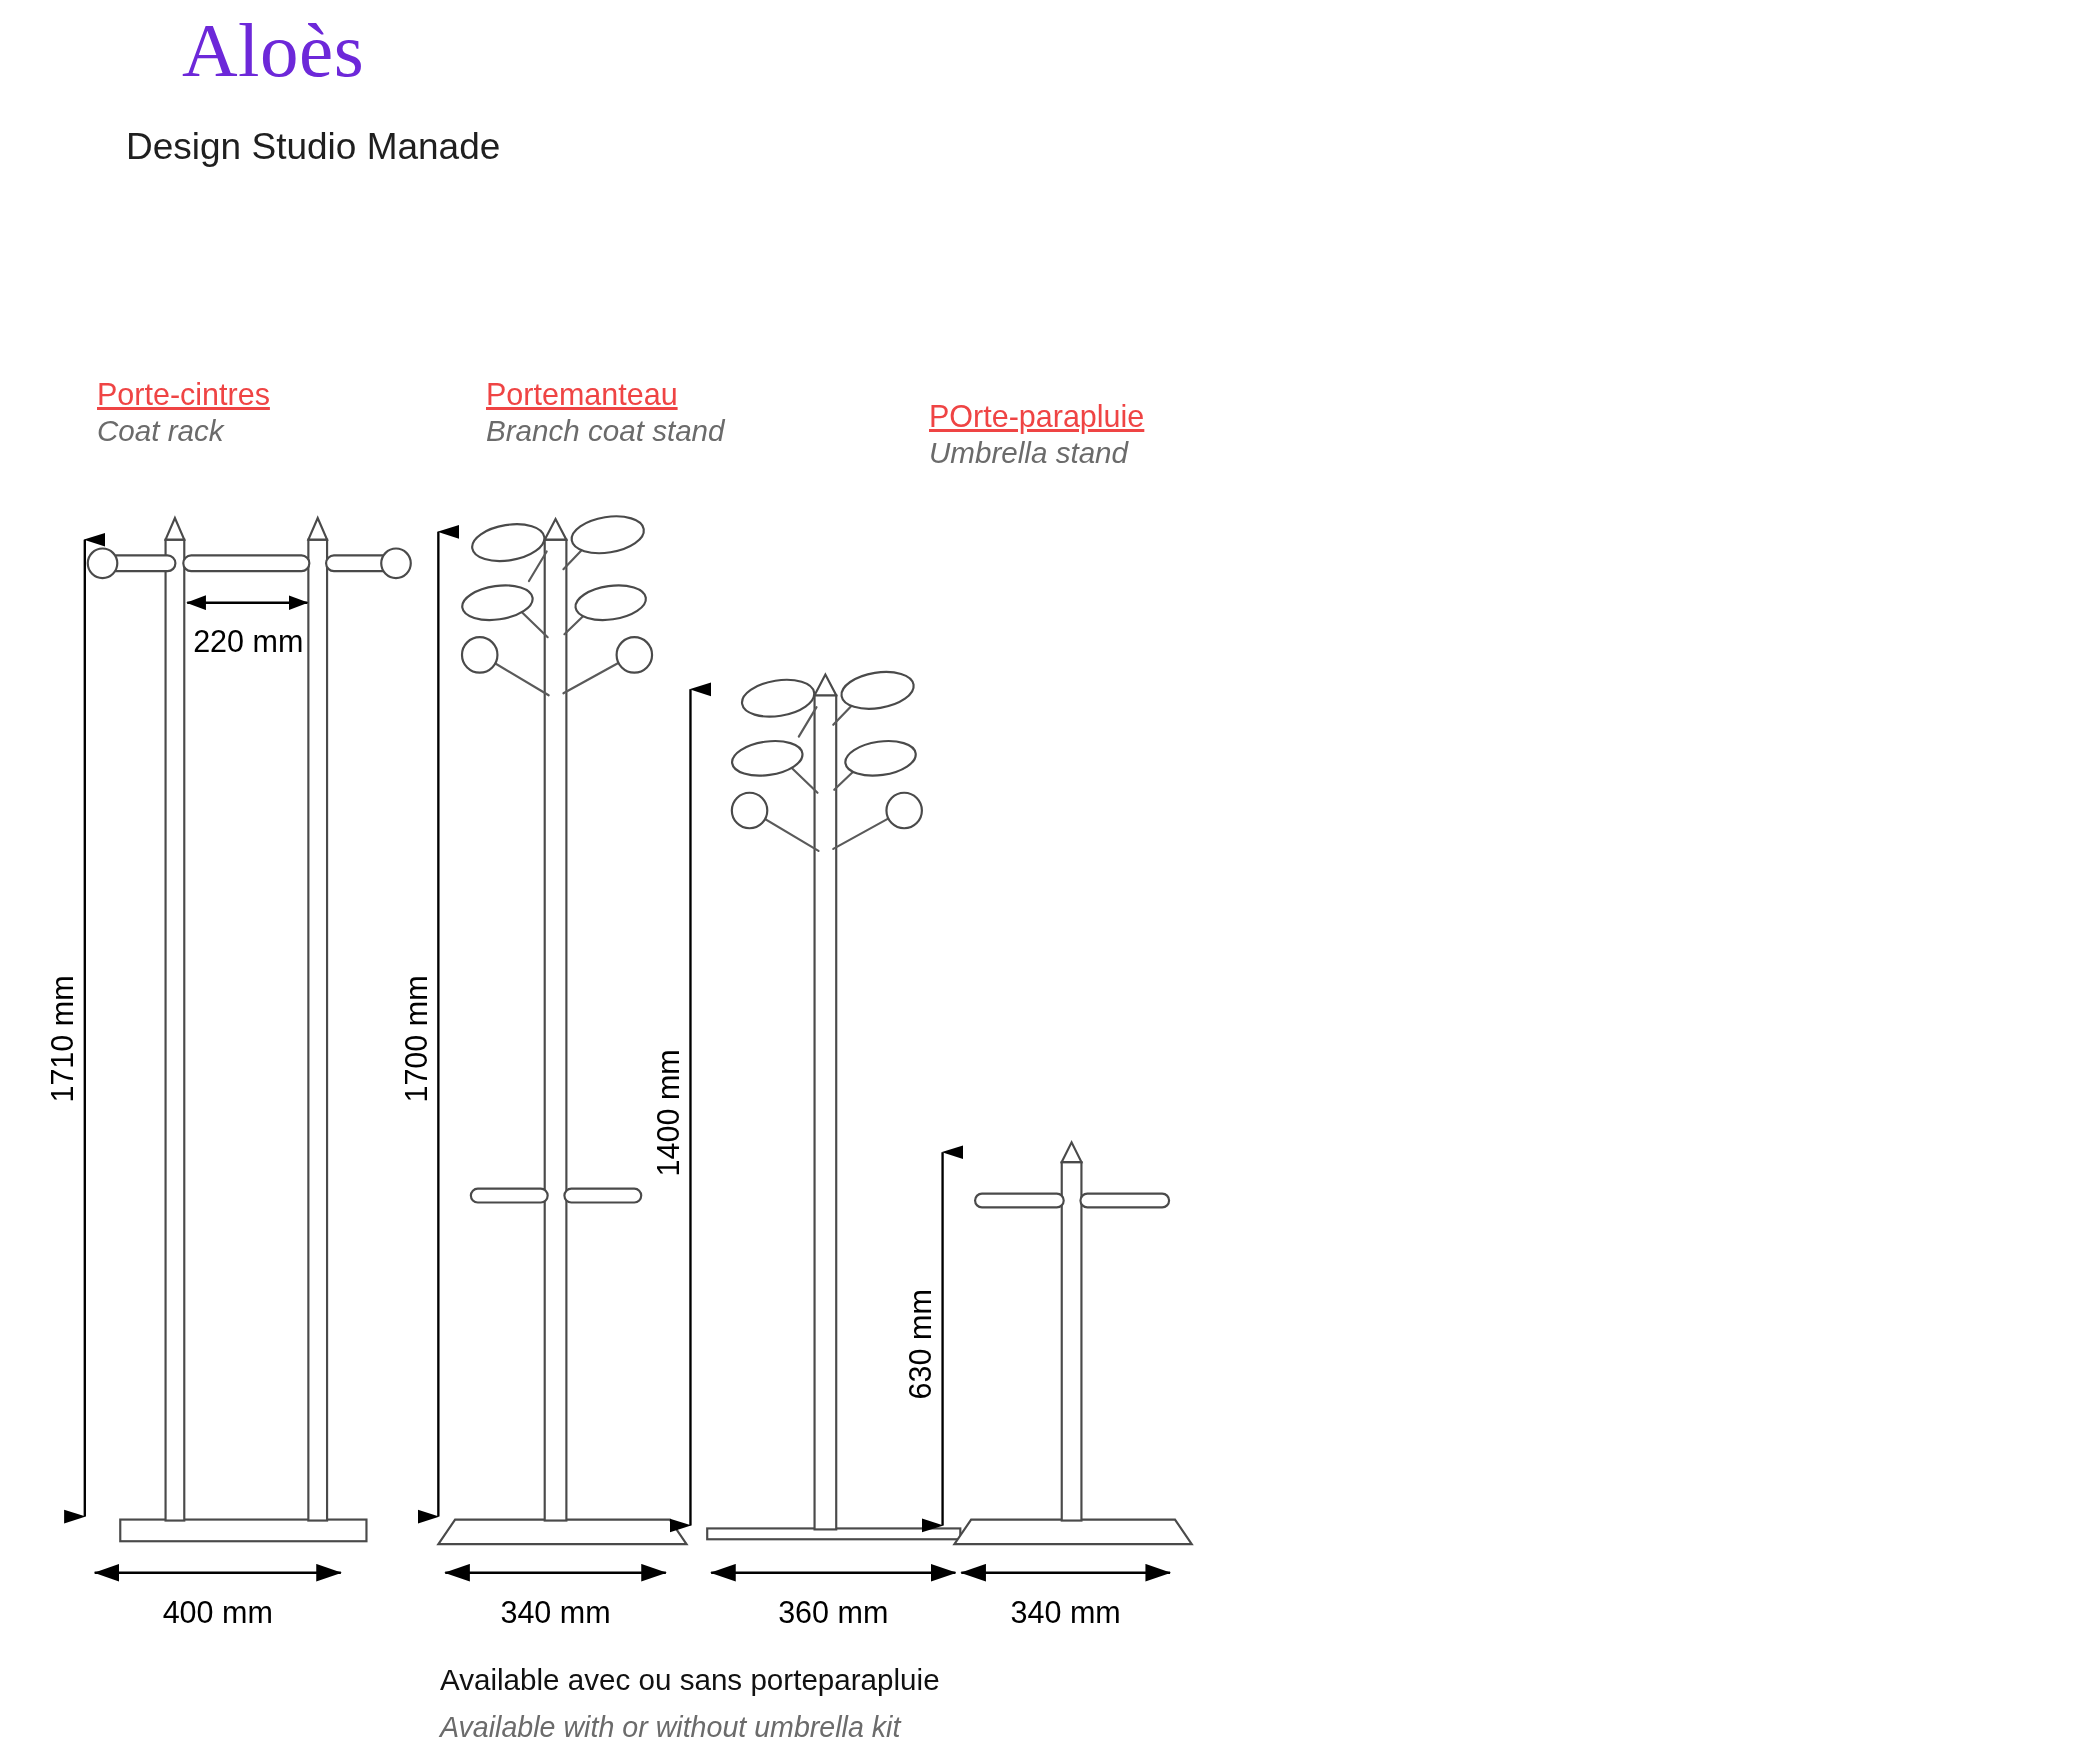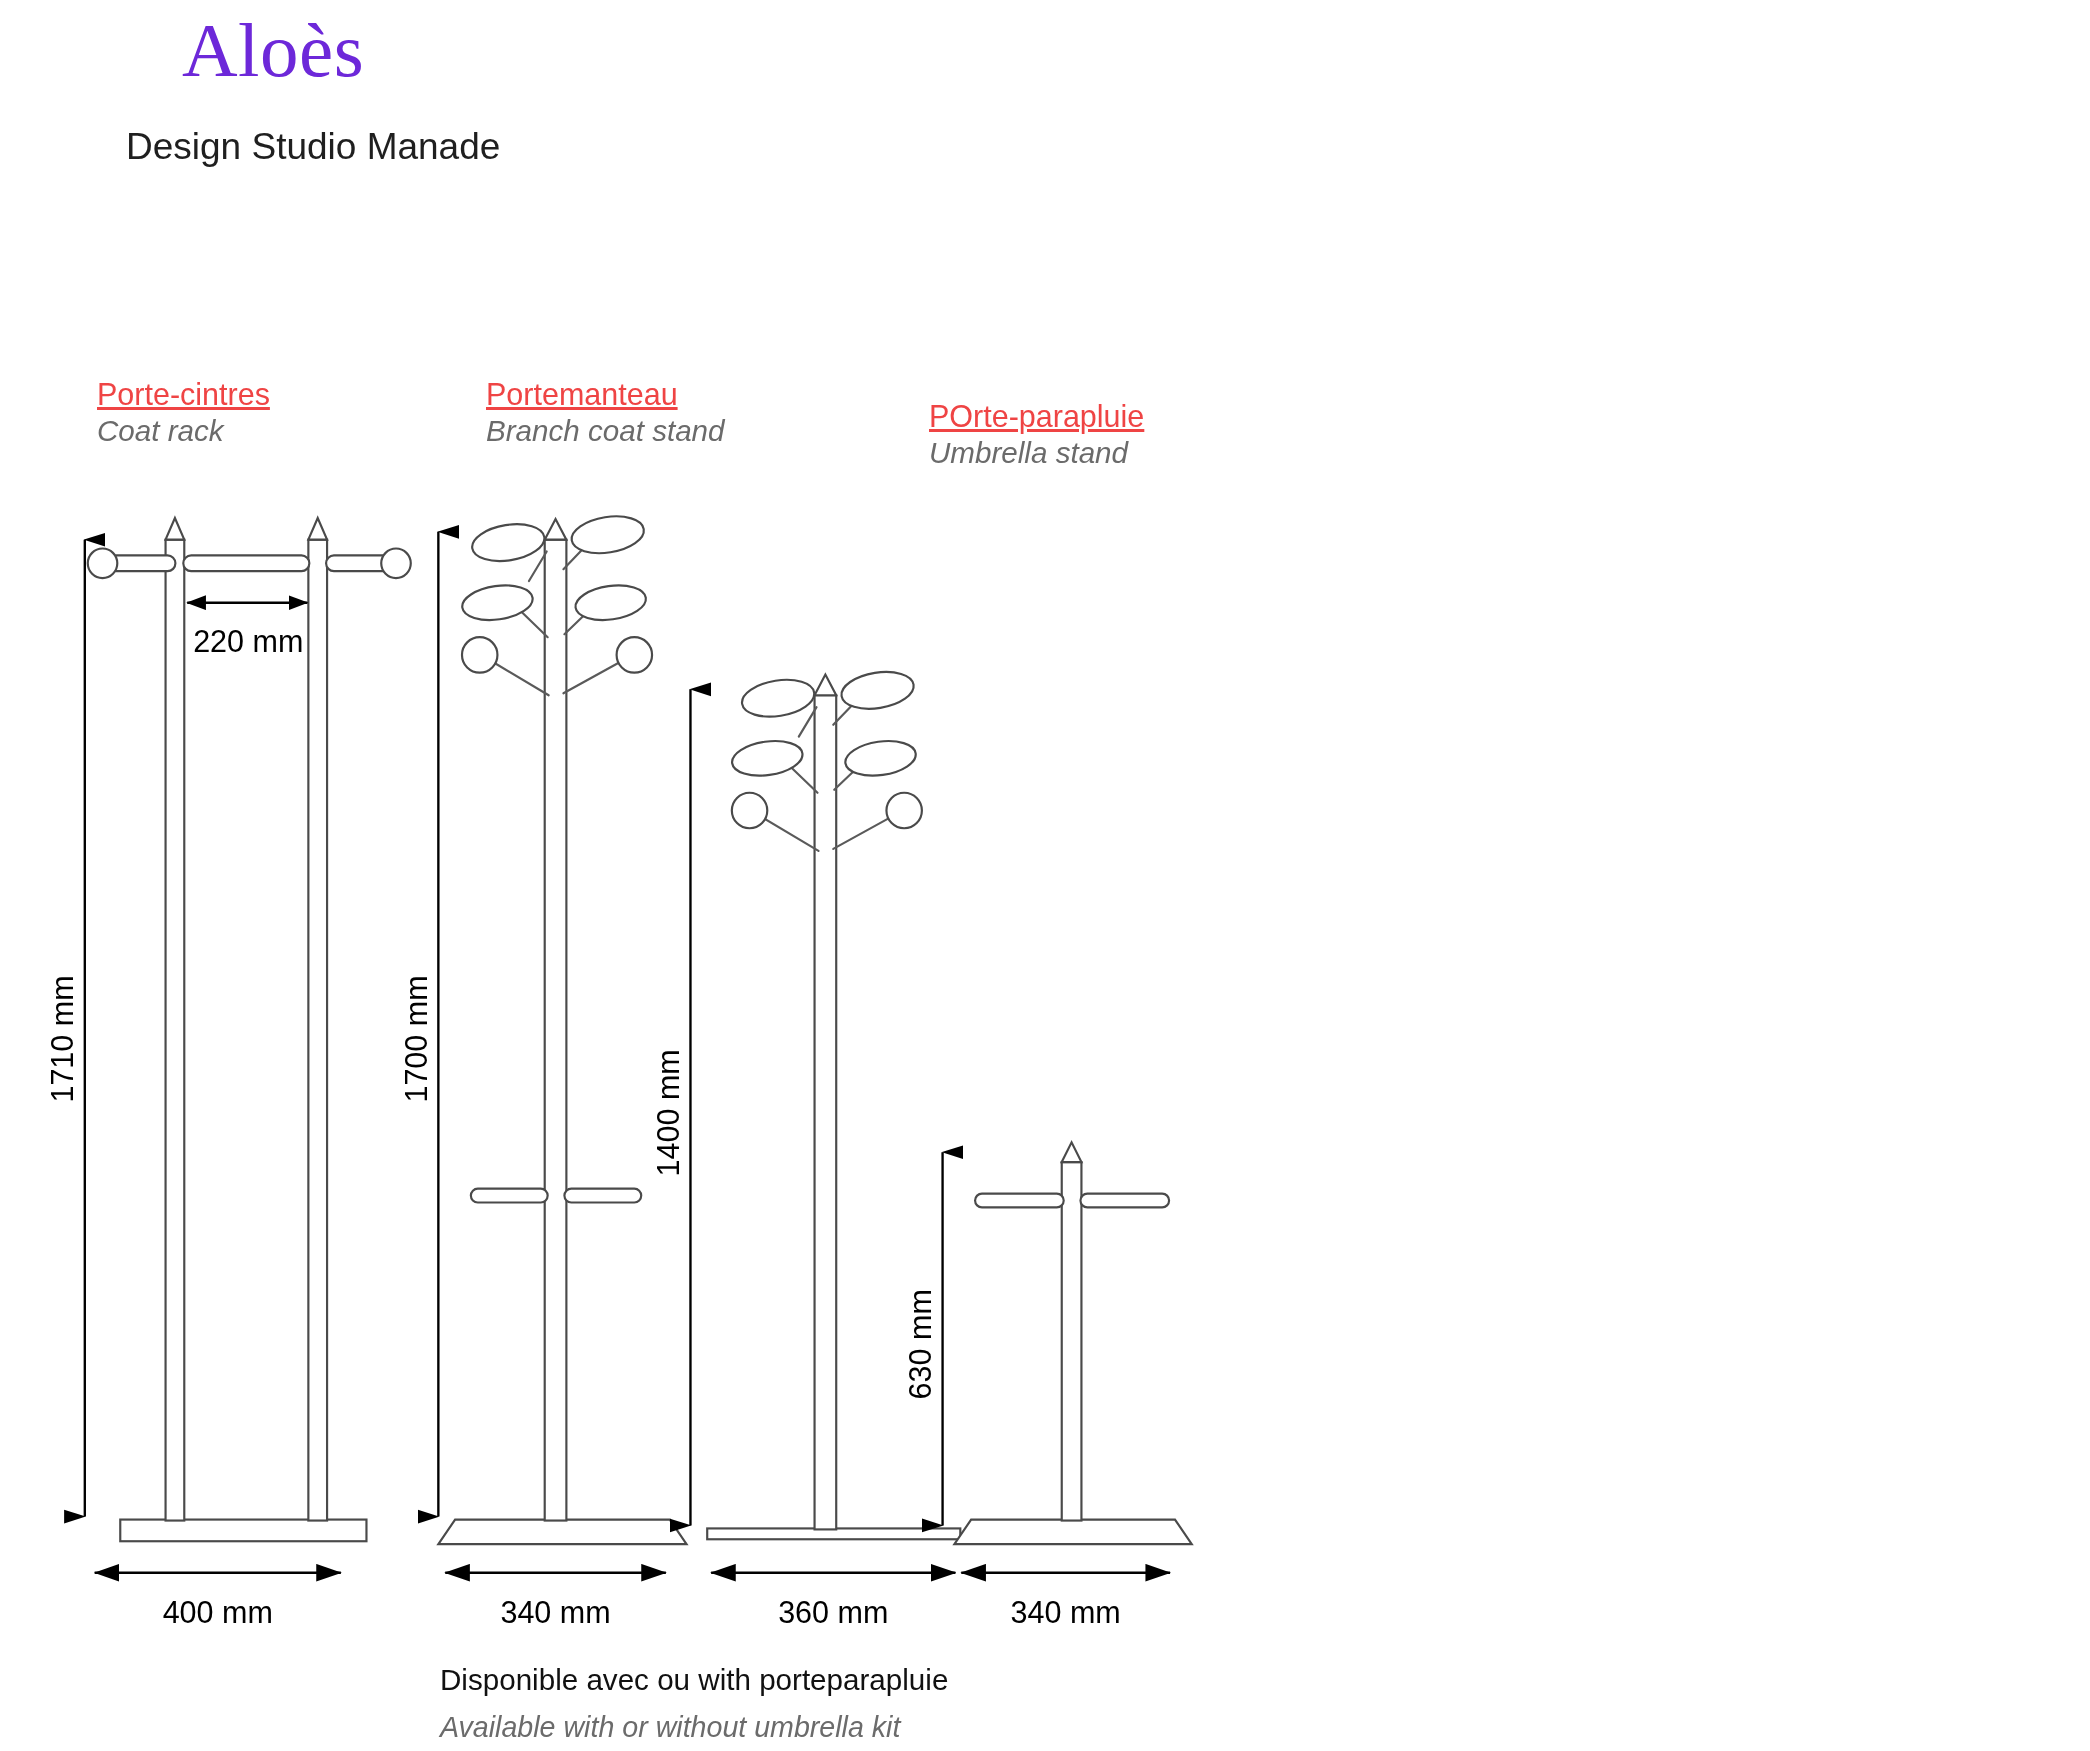--- a/index.html
+++ b/index.html
@@ -216,15 +216,15 @@
       <text class="dimtext" transform="translate(945,1365) rotate(-90)" text-anchor="middle">630 mm</text>
     </g>
 
     <g>
       <line class="dimline" x1="976" y1="1597" x2="1188" y2="1597" marker-start="url(#ahL)" marker-end="url(#ahR)"></line>
       <text class="dimtext" x="1082" y="1648" text-anchor="middle">340 mm</text>
     </g>
   </g>
 </svg>
 
-<div id="footer-fr">Disponible avec ou with porteparapluie</div>
+<div id="footer-fr">Available avec ou sans porteparapluie</div>
 <div id="footer-en">Available with or without umbrella kit</div>
 
 
 </body></html>

